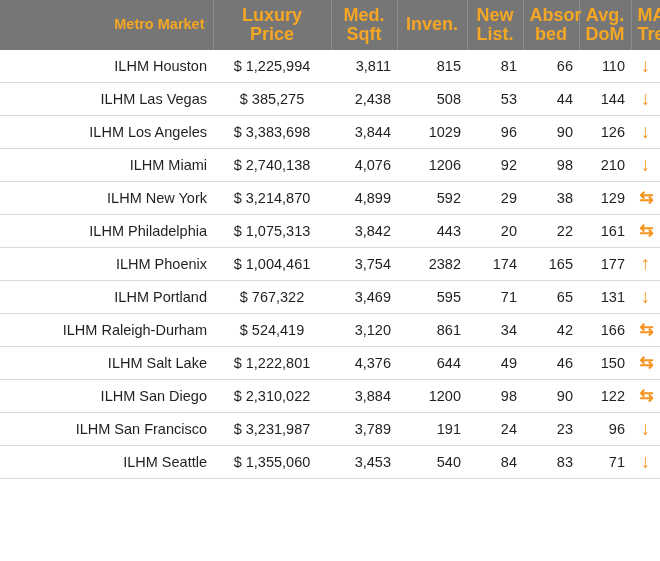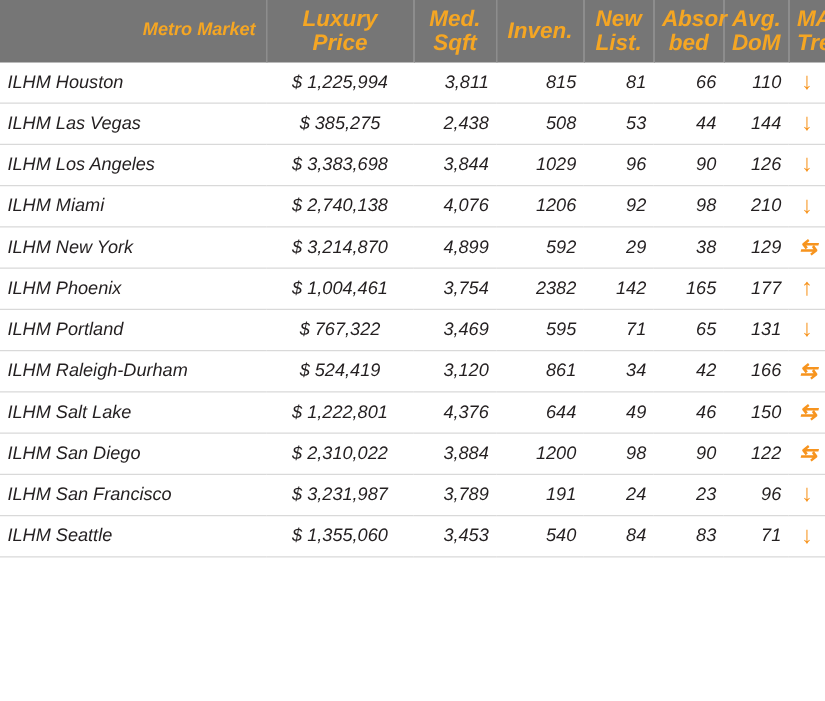--- a/index.html
+++ b/index.html
@@ -10,21 +10,20 @@
   body {
     width: 660px;
     height: 561px;
     font-family: "Liberation Sans", sans-serif;
     color: #231f20;
   }
   table.market-table {
     border-collapse: collapse;
     width: 660px;
     table-layout: fixed;
-    font-style: italic;
   }
   table.market-table thead th {
     background: #767676;
     color: #f5a623;
     font-size: 18px;
     font-weight: bold;
     padding: 6px 6px;
     vertical-align: middle;
     line-height: 1.05;
     border-right: 1px solid #8d8d8d;
@@ -41,20 +40,21 @@
     border-right: none;
   }
   table.market-table tbody td {
     font-size: 14.5px;
     padding: 5px 6px;
     border-bottom: 1px solid #d9d9d9;
     vertical-align: middle;
     height: 22px;
   }
   td.metro {
+    text-align: right;
     padding-right: 8px;
     white-space: nowrap;
   }
   td.price {
     text-align: center;
     padding-right: 8px;
   }
   td.num {
     text-align: right;
     padding-right: 10px;
@@ -159,25 +159,35 @@
         <td class="metro">ILHM New York</td>
         <td class="price">$ 3,214,870</td>
         <td class="num">4,899</td>
         <td class="num">592</td>
         <td class="num">29</td>
         <td class="num">38</td>
         <td class="num">129</td>
         <td class="trend"><span class="arrow arrow-flat"></span></td>
       </tr>
       <tr>
+        <td class="metro">ILHM Philadelphia</td>
+        <td class="price">$ 1,075,313</td>
+        <td class="num">3,842</td>
+        <td class="num">443</td>
+        <td class="num">20</td>
+        <td class="num">22</td>
+        <td class="num">161</td>
+        <td class="trend"><span class="arrow arrow-flat"></span></td>
+      </tr>
+      <tr>
         <td class="metro">ILHM Phoenix</td>
         <td class="price">$ 1,004,461</td>
         <td class="num">3,754</td>
         <td class="num">2382</td>
-        <td class="num">142</td>
+        <td class="num">174</td>
         <td class="num">165</td>
         <td class="num">177</td>
         <td class="trend"><span class="arrow arrow-up"></span></td>
       </tr>
       <tr>
         <td class="metro">ILHM Portland</td>
         <td class="price">$ 767,322</td>
         <td class="num">3,469</td>
         <td class="num">595</td>
         <td class="num">71</td>

